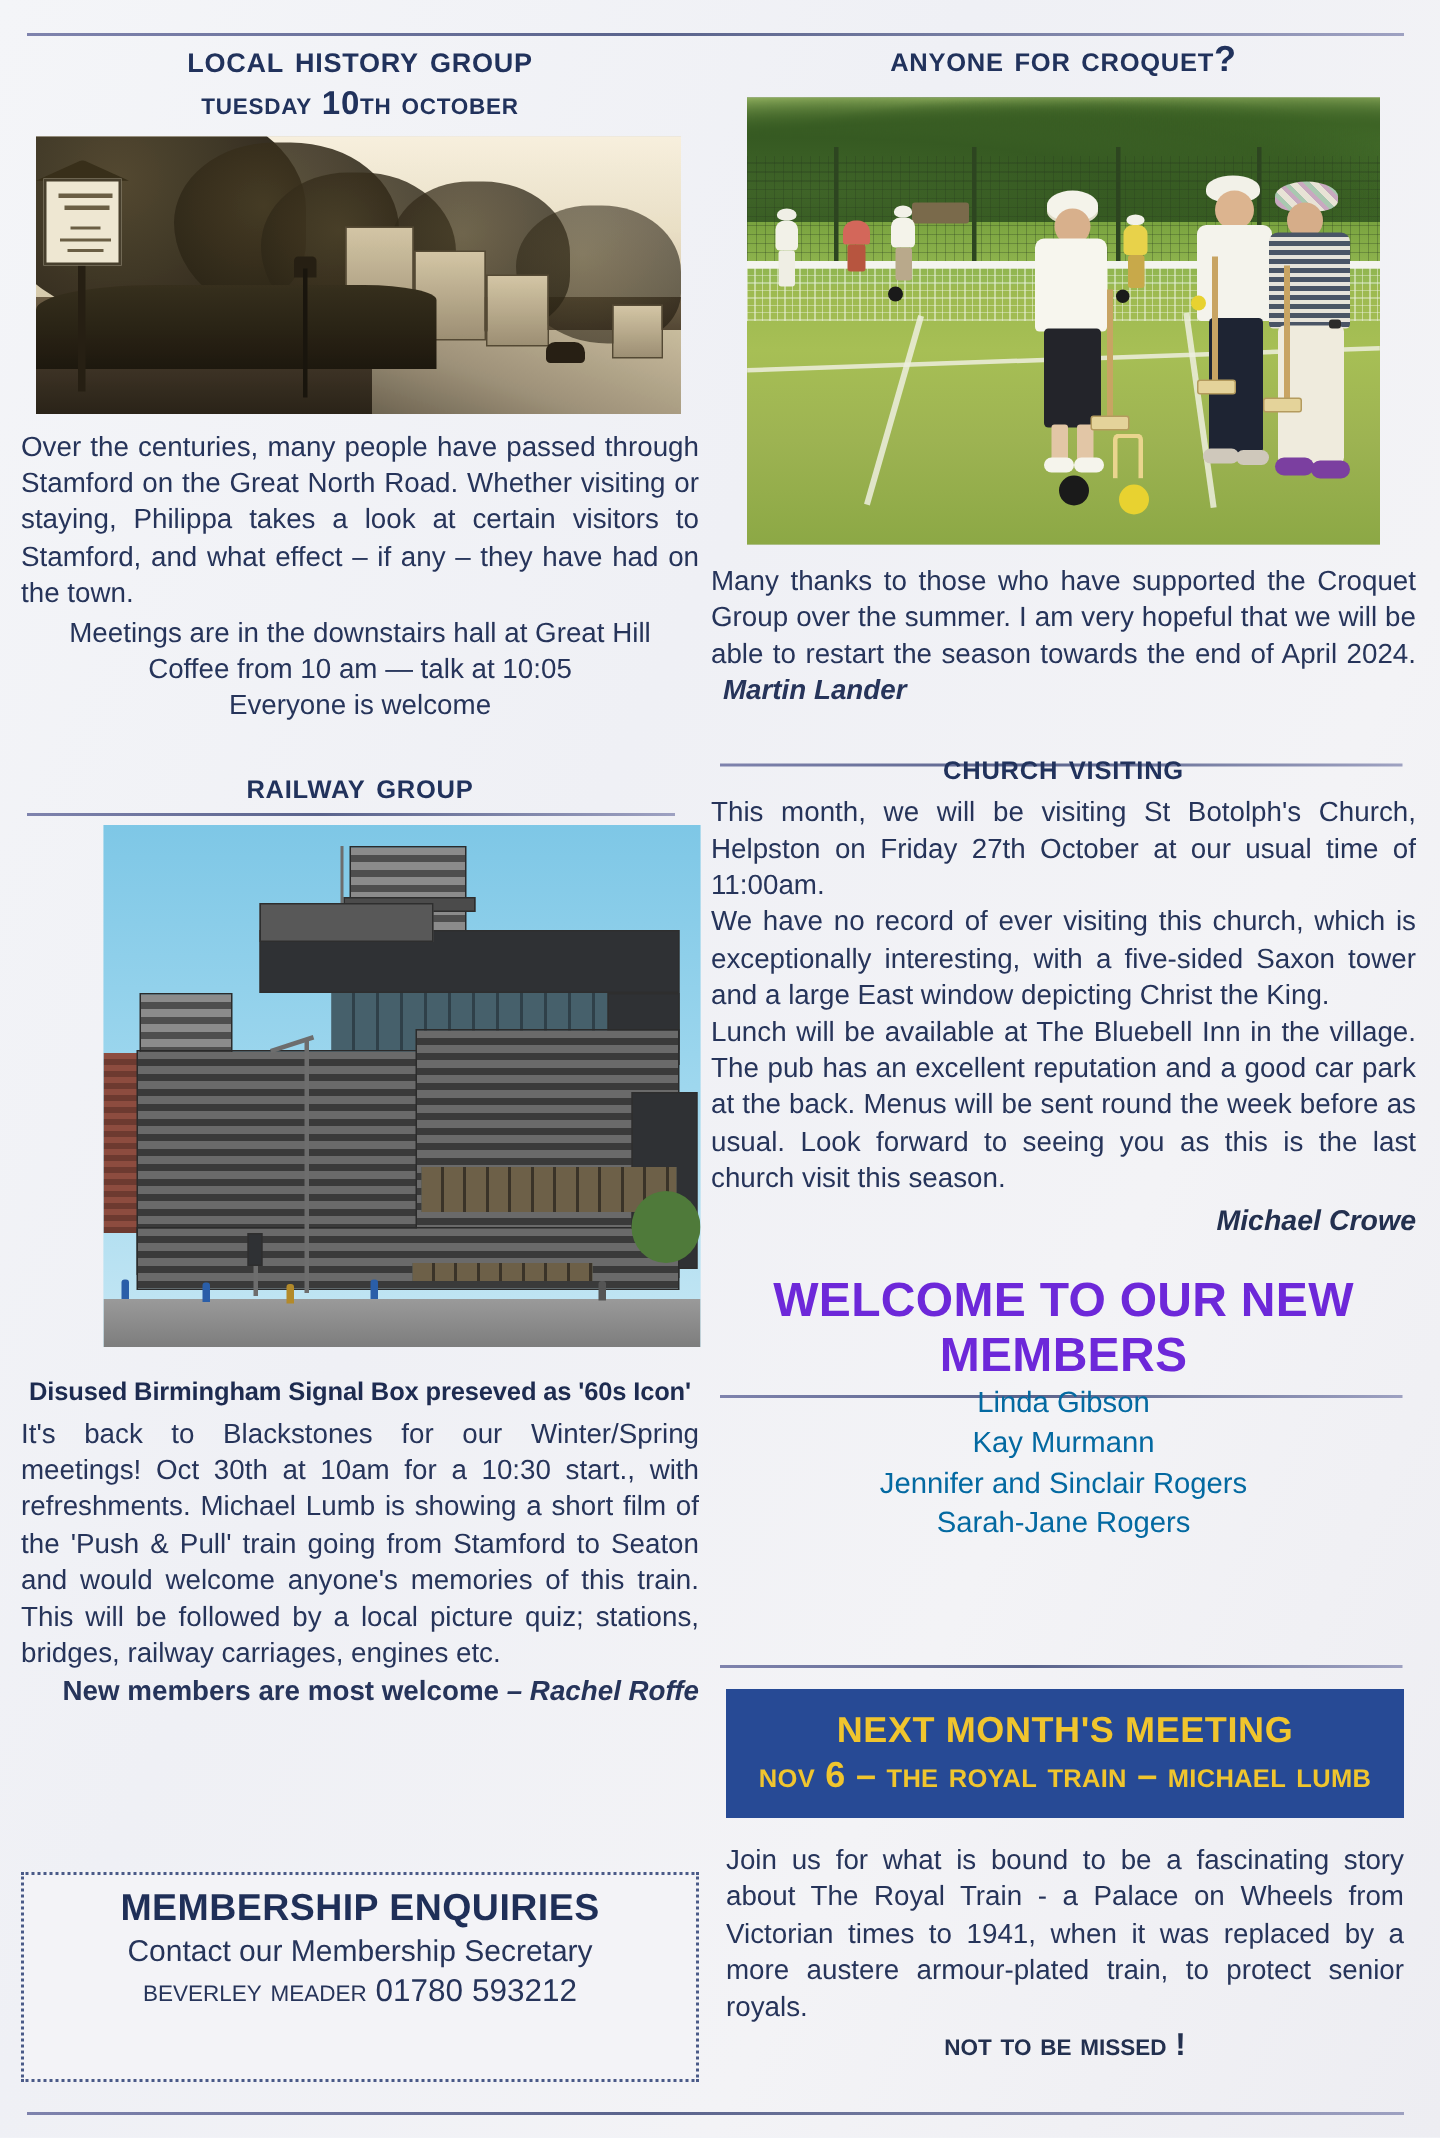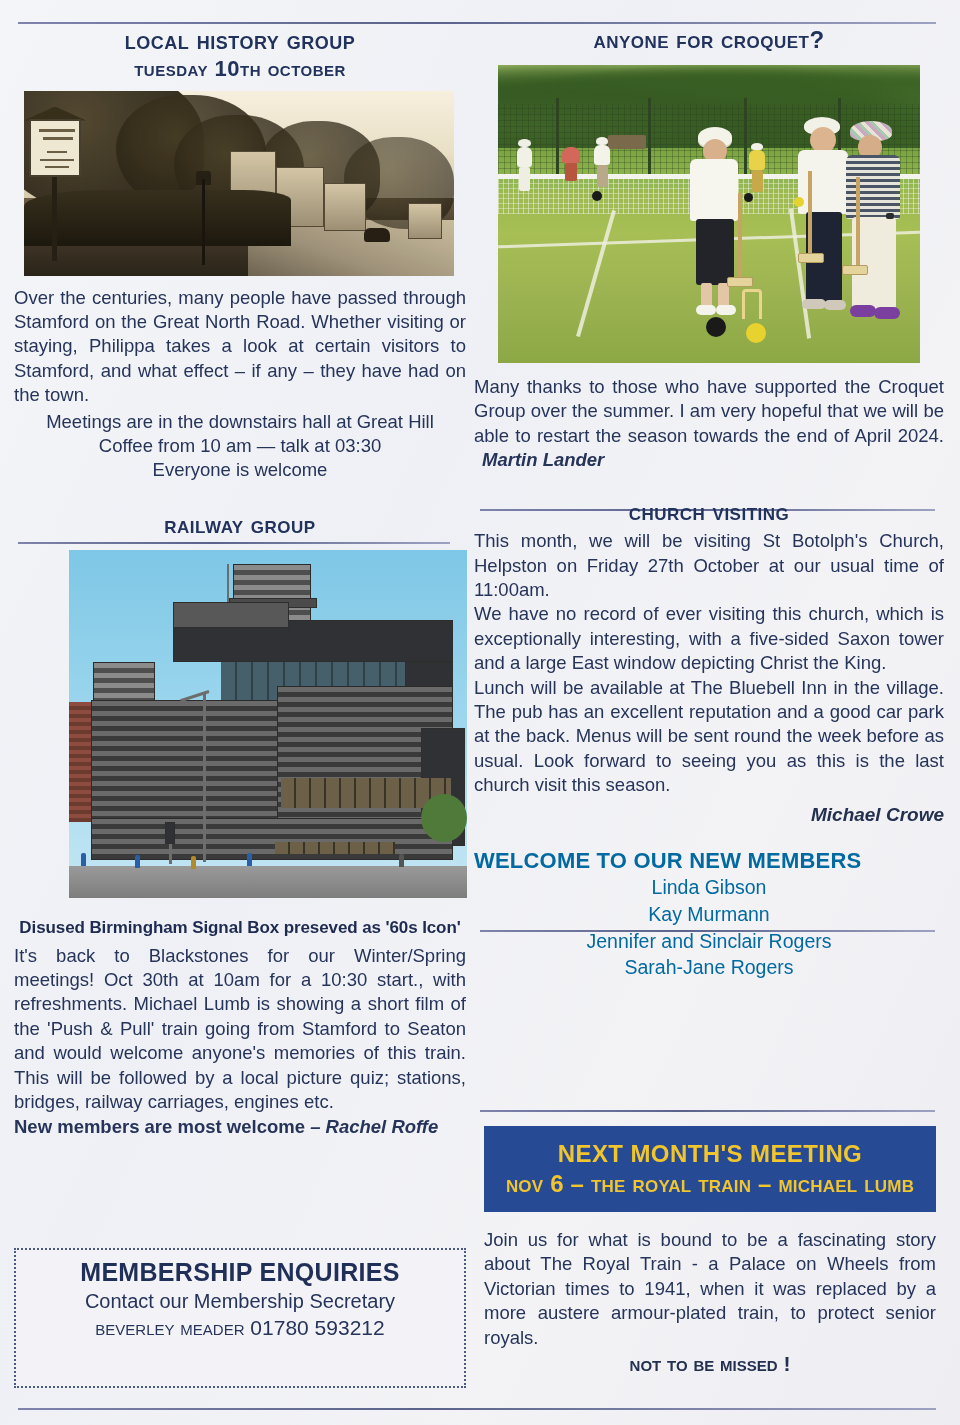--- a/index.html
+++ b/index.html
@@ -59,22 +59,23 @@
   }
   .smallcaps::first-letter { }
   .h-main  { font-size: 25px; line-height: 1.16; }
   .h-sub   { font-size: 25px; line-height: 1.16; }
   .h-date  { font-size: 22px; line-height: 1.25; }
   .h-sect  { font-size: 24px; line-height: 1.2; }
 
   
   .h-plain {
     font-weight: bold;
-    color: #0369a1;
-    font-size: 22px;
+    color: #6d28d9;
+    text-align: center;
+    font-size: 32px;
     letter-spacing: .2px;
   }
 
   
   .body {
     font-size: 18.5px;
     line-height: 1.32;
     color: #26345a;
     text-align: justify;
     text-justify: inter-word;
@@ -287,21 +288,21 @@
           <div class="st-sign-line" style="top:38px; width:34px; left:9px; height:2px;"></div>
           <div class="st-sign-line" style="top:45px; width:24px; left:14px; height:2px;"></div>
         </div>
         <div class="st-lamp-head"></div>
         <div class="st-lamp"></div>
         <div class="st-car"></div>
       </figure>
 
       <div class="body">Over the centuries, many people have passed through Stamford on the Great North Road. Whether visiting or staying, Philippa takes a look at certain visitors to Stamford, and what effect – if any – they have had on the town.</div>
       <div class="body center" style="margin-top:2px;">Meetings are in the downstairs hall at Great Hill</div>
-      <div class="body center">Coffee from 10 am — talk at 03:30</div>
+      <div class="body center">Coffee from 10 am — talk at 10:05</div>
       <div class="body center">Everyone is welcome</div>
     </section>
 
     <section style="margin-top:28px;">
       <div class="smallcaps h-sect">Railway Group</div>
 
       <figure class="photo photo-signalbox">
         <div class="sb-sky"></div>
 
         <div class="sb-redbldg" style="left:0; top:152px; width:32px; height:120px;"></div>
@@ -342,21 +343,21 @@
         <div class="sb-person" style="left:66px;  top:305px;"></div>
         <div class="sb-person" style="left:122px; top:306px; background:#b38a2a;"></div>
         <div class="sb-person" style="left:178px; top:303px;"></div>
         <div class="sb-person" style="left:330px; top:304px; background:#555;"></div>
       </figure>
 
       <div class="caption">Disused Birmingham Signal Box preseved as '60s Icon'</div>
 
       <div class="body">It's back to Blackstones for our Winter/Spring meetings!  Oct 30th at 10am for a 10:30 start., with refreshments. Michael Lumb is showing a short film of the 'Push &amp; Pull' train going from Stamford to Seaton and would welcome anyone's memories of this train. This will be followed by a local picture quiz; stations, bridges, railway carriages, engines etc.</div>
 
-      <div class="body" style="text-align:left; margin-top:1px;">
+      <div class="body" style="text-align:right; margin-top:1px;">
         <span class="closing-bold">New members are most welcome </span><span class="sig">– Rachel Roffe</span>
       </div>
     </section>
   </div>
 
   <div class="col-right">
 
     <section>
       <div class="smallcaps h-sect">Anyone For Croquet?</div>
 

